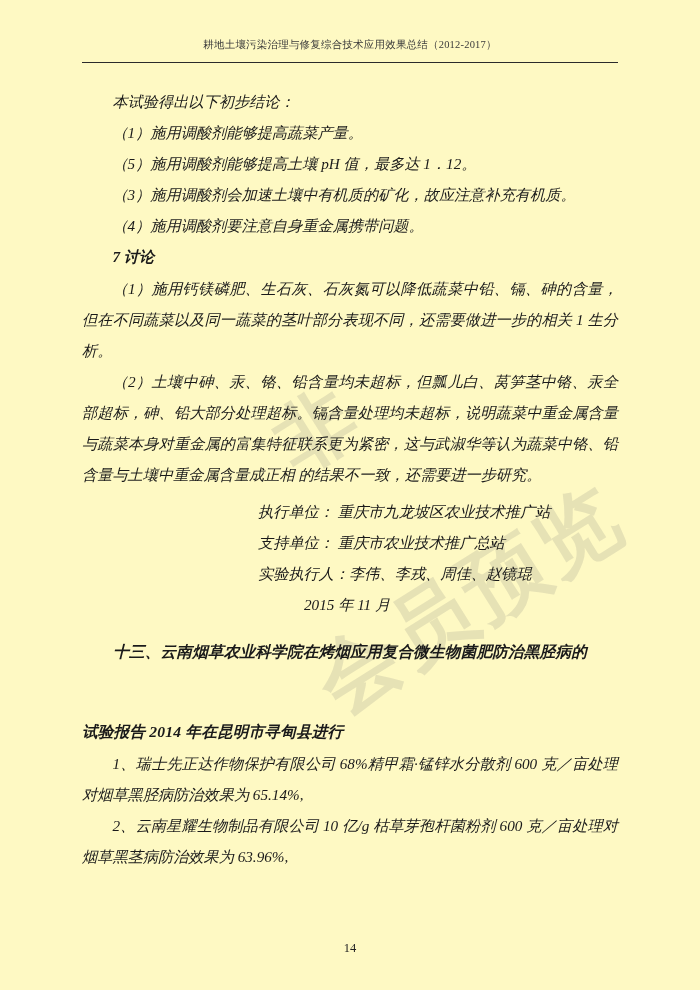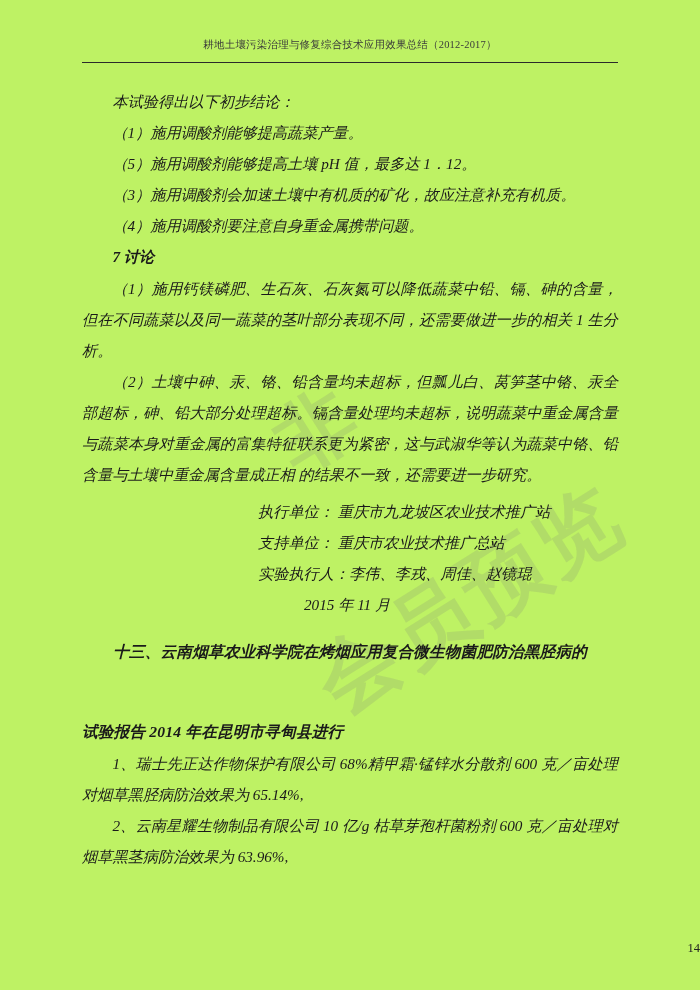--- a/index.html
+++ b/index.html
@@ -14,21 +14,21 @@
     color: #1a1a1a;
     position: relative;
     overflow: hidden;
   }
   .page {
     position: relative;
     width: 700px;
     height: 990px;
     box-sizing: border-box;
     padding: 0;
-    background: #bef264;
+    background: #fef9c3;
   }
 
   
   .running-header {
     position: absolute;
     top: 38px;
     left: 0;
     width: 700px;
     text-align: center;
     font-size: 10.5px;
@@ -120,21 +120,21 @@
     left: 470px;
     top: 600px;
     font-size: 82px;
   }
 
   .page-number {
     position: absolute;
     bottom: 34px;
     left: 0;
     width: 700px;
-    text-align: right;
+    text-align: center;
     font-size: 12.5px;
     color: #222;
   }
 </style>
 </head>
 <body>
 
 <div class="page">
 
   <div class="running-header">耕地土壤污染治理与修复综合技术应用效果总结（2012-2017）</div>

